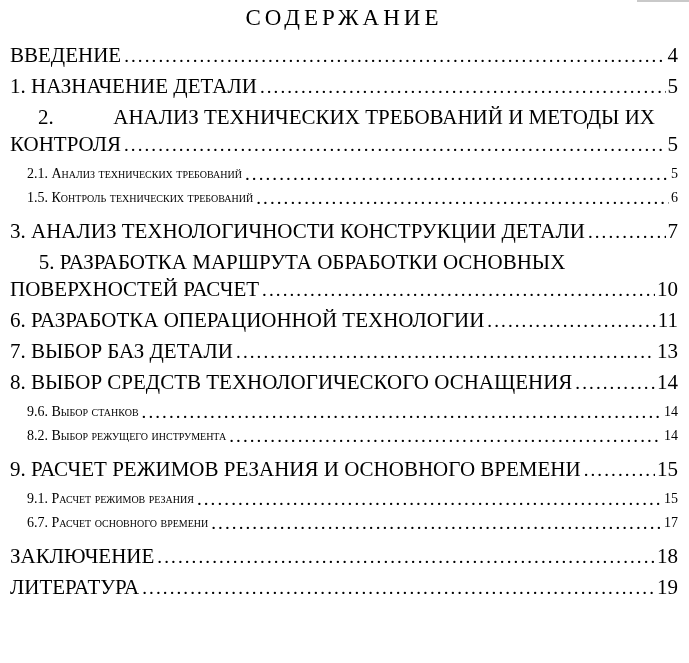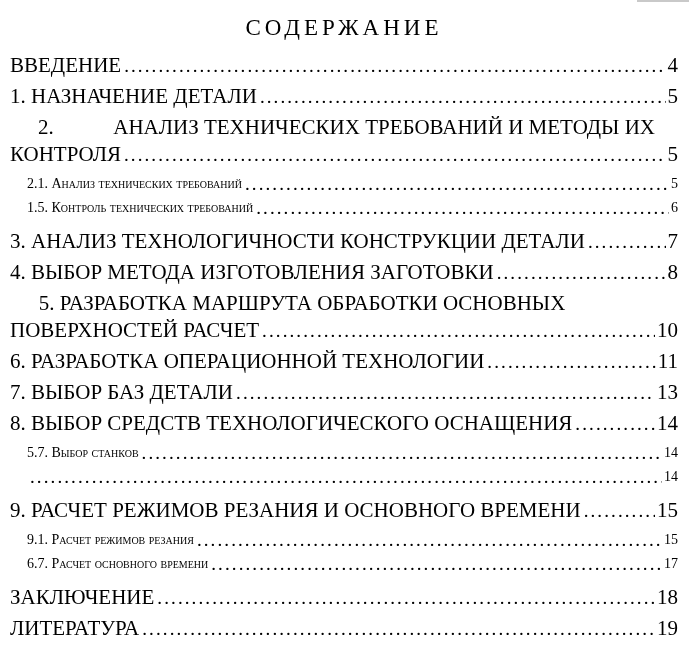--- a/index.html
+++ b/index.html
@@ -12,21 +12,21 @@
     height: 663px;
     overflow: hidden;
     position: relative;
     color: #000000;
     font-family: "Liberation Serif", "DejaVu Serif", serif;
   }
   .page {
     box-sizing: border-box;
     width: 689px;
     height: 663px;
-    padding: 12px 11px 0 10px;
+    padding: 2px 11px 0 10px;
   }
   .edge-line {
     position: absolute;
     top: 0;
     right: 0;
     width: 52px;
     height: 2px;
     background: #c9c9c9;
   }
   .toc-title {
@@ -135,25 +135,20 @@
     <span class="dots"></span>
     <span class="pg">6</span>
   </div>
 
   <div class="toc1 row">
     <span class="t">3. АНАЛИЗ ТЕХНОЛОГИЧНОСТИ КОНСТРУКЦИИ ДЕТАЛИ</span>
     <span class="dots"></span>
     <span class="pg">7</span>
   </div>
 
-  <div class="toc1 row">
-    <span class="t">4. ВЫБОР МЕТОДА ИЗГОТОВЛЕНИЯ ЗАГОТОВКИ</span>
-    <span class="dots"></span>
-    <span class="pg">8</span>
-  </div>
 
   <div class="toc1">
     <div class="cline">5. РАЗРАБОТКА МАРШРУТА ОБРАБОТКИ ОСНОВНЫХ</div>
     <div class="row">
       <span class="t">ПОВЕРХНОСТЕЙ РАСЧЕТ</span>
       <span class="dots"></span>
       <span class="pg">10</span>
     </div>
   </div>
 
@@ -169,26 +164,27 @@
     <span class="pg">13</span>
   </div>
 
   <div class="toc1 row">
     <span class="t">8. ВЫБОР СРЕДСТВ ТЕХНОЛОГИЧЕСКОГО ОСНАЩЕНИЯ</span>
     <span class="dots"></span>
     <span class="pg">14</span>
   </div>
 
   <div class="toc2 row">
-    <span class="t">5.7. Выбор станков</span>
+    <span class="t">9.6. Выбор станков</span>
     <span class="dots"></span>
     <span class="pg">14</span>
   </div>
 
   <div class="toc2 row">
+    <span class="t">8.2. Выбор режущего инструмента</span>
     <span class="dots"></span>
     <span class="pg">14</span>
   </div>
 
   <div class="toc1 row">
     <span class="t">9. РАСЧЕТ РЕЖИМОВ РЕЗАНИЯ И ОСНОВНОГО ВРЕМЕНИ</span>
     <span class="dots"></span>
     <span class="pg">15</span>
   </div>
 

